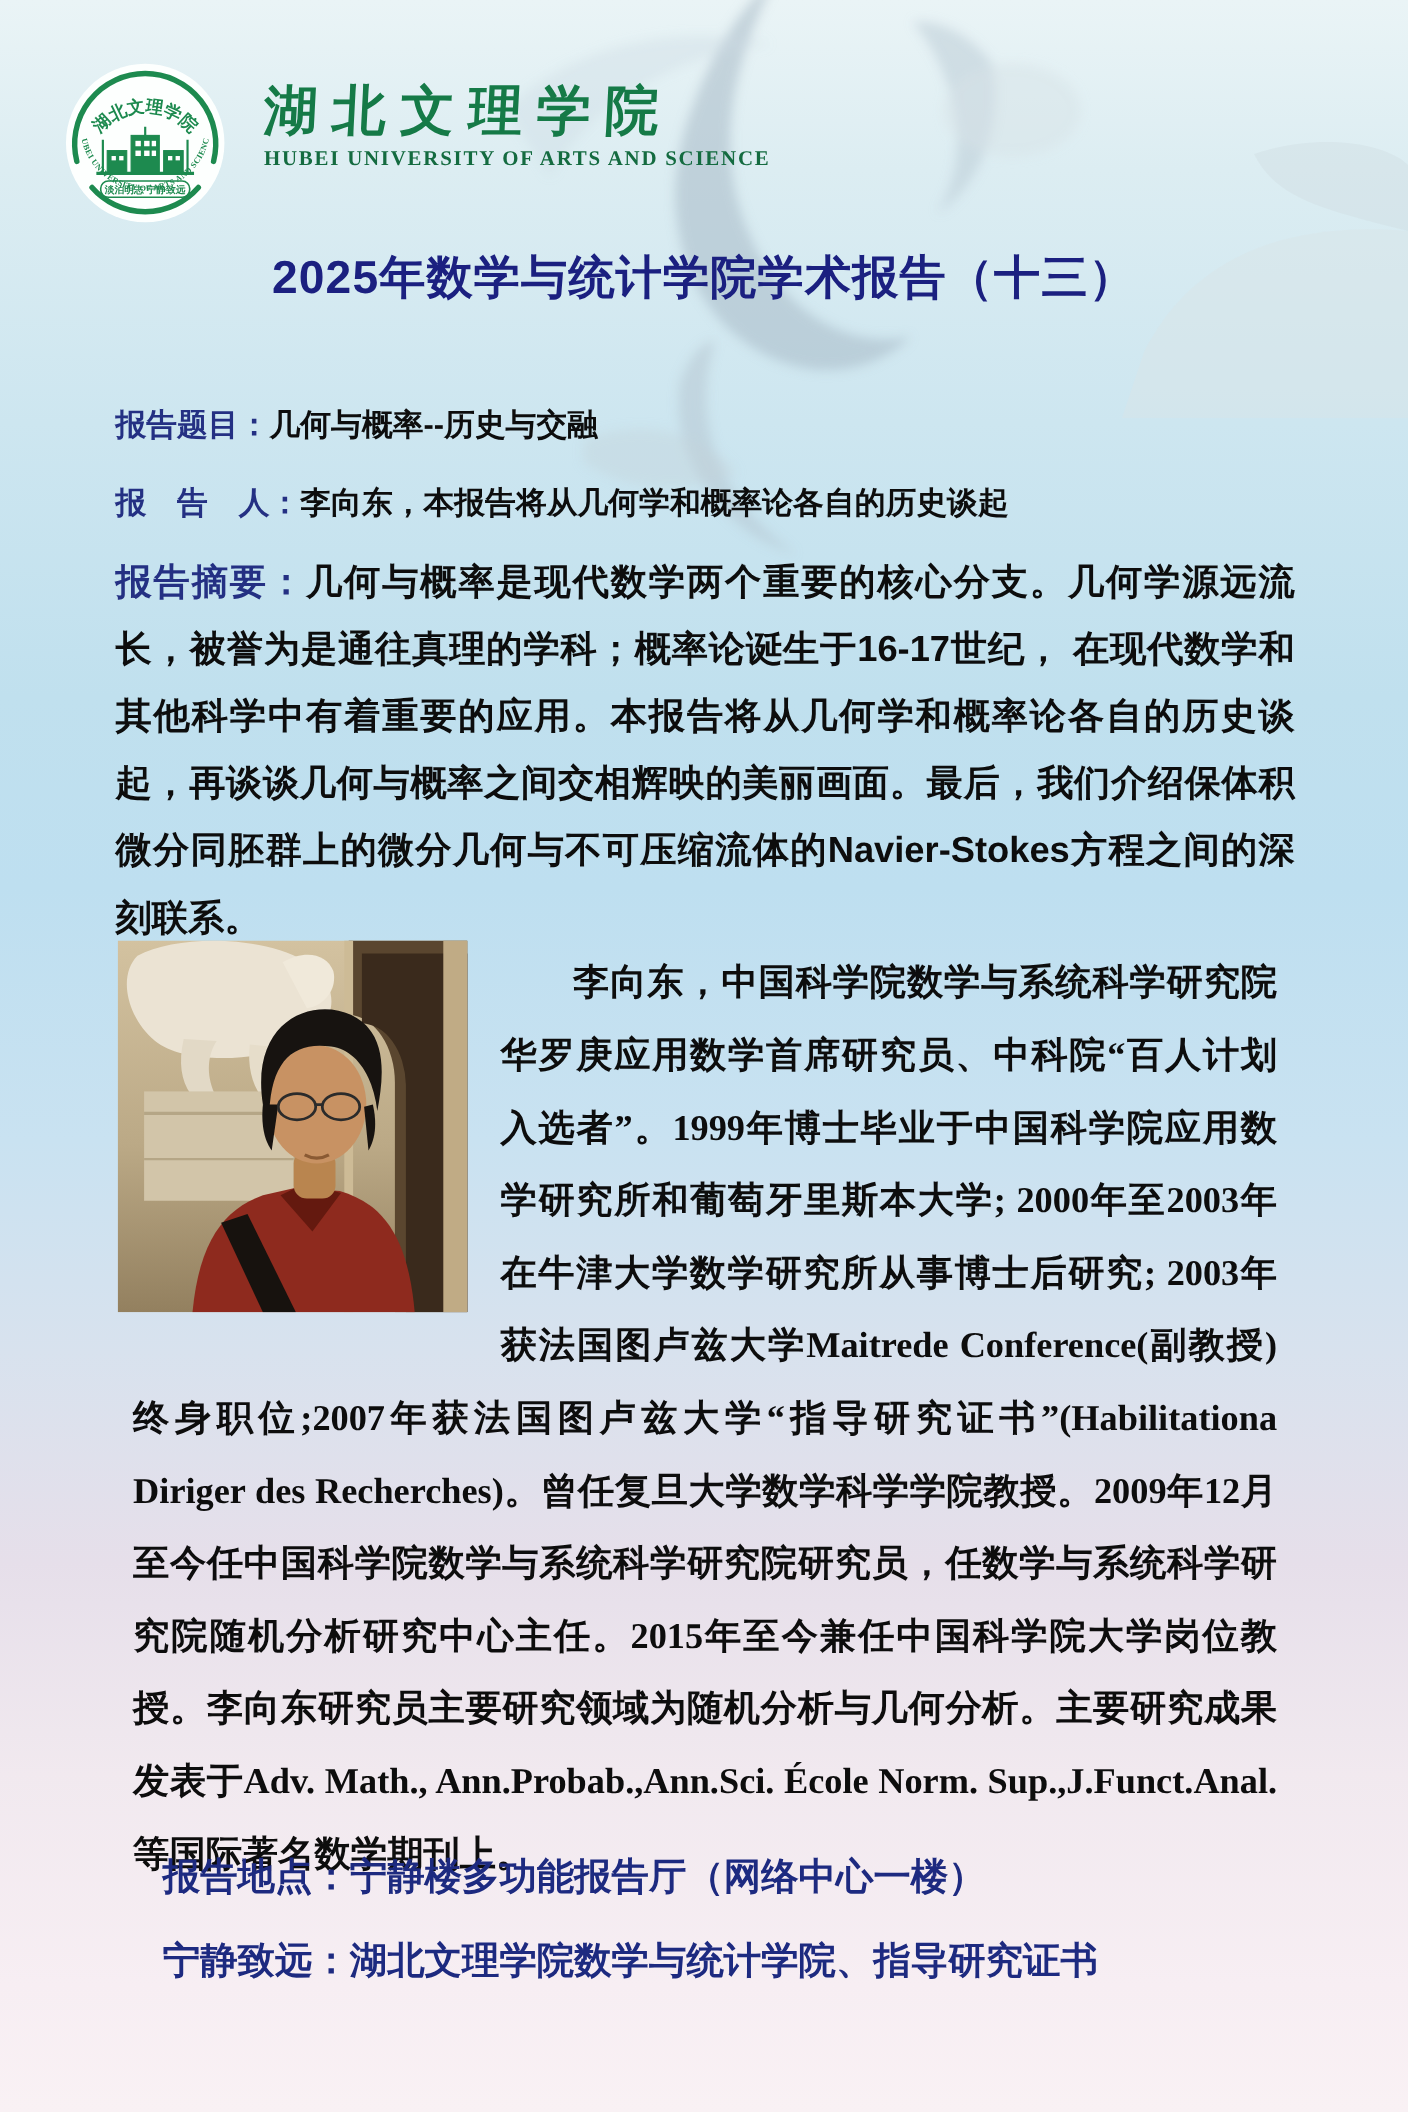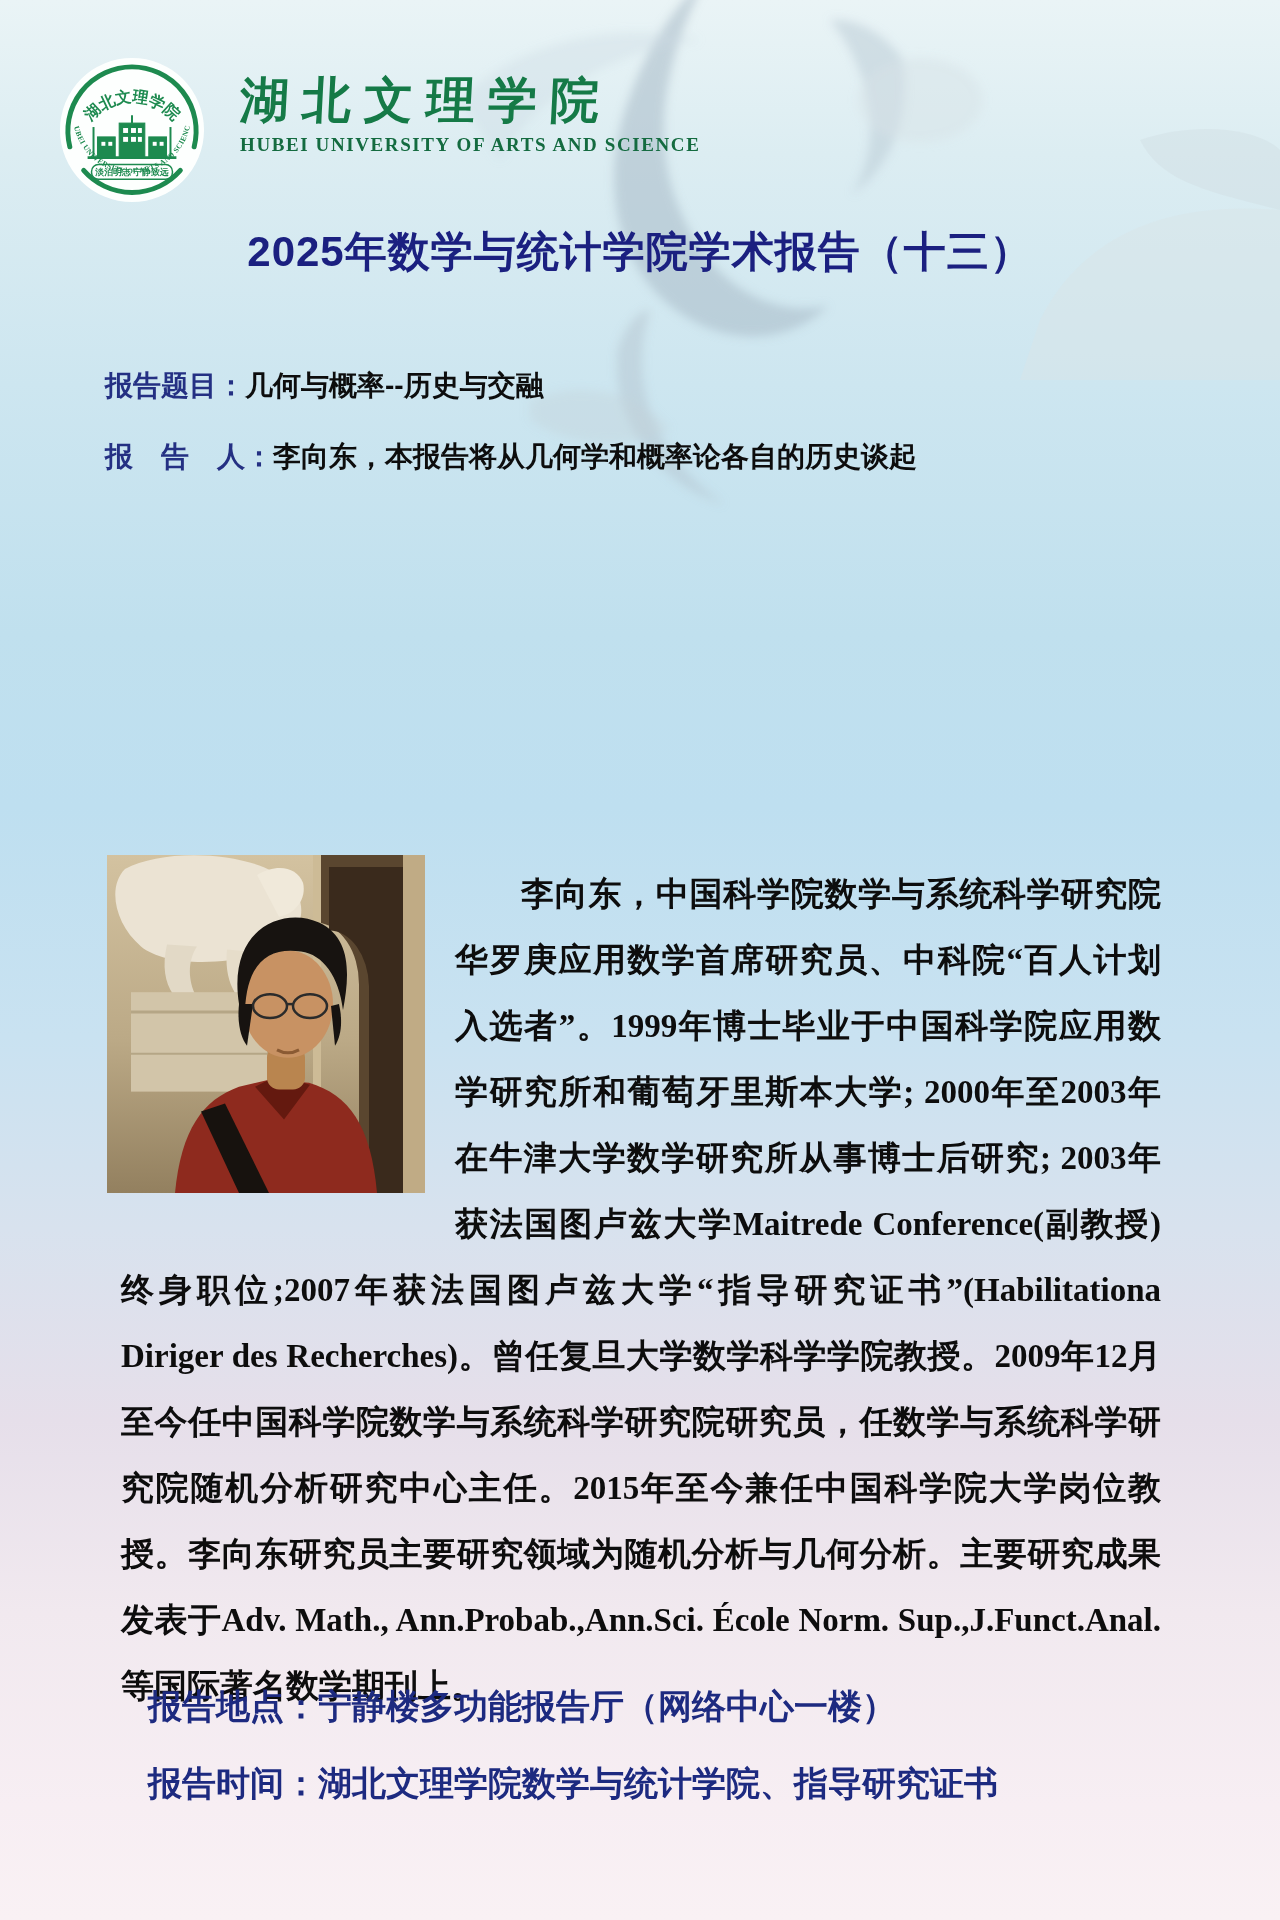--- a/index.html
+++ b/index.html
@@ -112,20 +112,23 @@
 
   <h1 class="title">2025年数学与统计学院学术报告（十三）</h1>
 
   <div class="info">
     <div class="info-line">
       <span class="label">报告题目：</span><span>几何与概率--历史与交融</span>
     </div>
     <div class="info-line">
       <span class="label">报　告　人：</span><span>李向东，本报告将从几何学和概率论各自的历史谈起</span>
     </div>
+    <p class="abstract">
+      <span class="label">报告摘要：</span><span>几何与概率是现代数学两个重要的核心分支。几何学源远流长，被誉为是通往真理的学科；概率论诞生于16-17世纪， 在现代数学和其他科学中有着重要的应用。本报告将从几何学和概率论各自的历史谈起，再谈谈几何与概率之间交相辉映的美丽画面。最后，我们介绍保体积微分同胚群上的微分几何与不可压缩流体的Navier-Stokes方程之间的深刻联系。</span>
+    </p>
   </div>
 
   <div class="bio">
     <svg class="photo" viewBox="0 0 318 340" preserveAspectRatio="none">
       <defs>
         <linearGradient id="bg" x1="0" y1="0" x2="0" y2="1">
           <stop offset="0" stop-color="#d3c2a0"></stop>
           <stop offset="0.55" stop-color="#bba986"></stop>
           <stop offset="1" stop-color="#93805f"></stop>
         </linearGradient>
@@ -162,17 +165,17 @@
       </g>
     </svg>
     <p class="bio-text">李向东，中国科学院数学与系统科学研究院华罗庚应用数学首席研究员、中科院“百人计划入选者”。1999年博士毕业于中国科学院应用数学研究所和葡萄牙里斯本大学; 2000年至2003年在牛津大学数学研究所从事博士后研究; 2003年获法国图卢兹大学Maitrede Conference(副教授)终身职位;2007年获法国图卢兹大学“指导研究证书”(Habilitationa Diriger des Recherches)。曾任复旦大学数学科学学院教授。2009年12月至今任中国科学院数学与系统科学研究院研究员，任数学与系统科学研究院随机分析研究中心主任。2015年至今兼任中国科学院大学岗位教授。李向东研究员主要研究领域为随机分析与几何分析。主要研究成果发表于Adv. Math., Ann.Probab.,Ann.Sci. École Norm. Sup.,J.Funct.Anal.等国际著名数学期刊上。</p>
   </div>
 
   <div class="footer">
     <div class="footer-line">
       <span class="label">报告地点：</span><span>宁静楼多功能报告厅（网络中心一楼）</span>
     </div>
     <div class="footer-line">
-      <span class="label">报告时间：</span><span>湖北文理学院数学与统计学院、指导研究证书</span>
+      <span class="label">宁静致远：</span><span>湖北文理学院数学与统计学院、指导研究证书</span>
     </div>
   </div>
 
 </div>
 
 </body></html>

